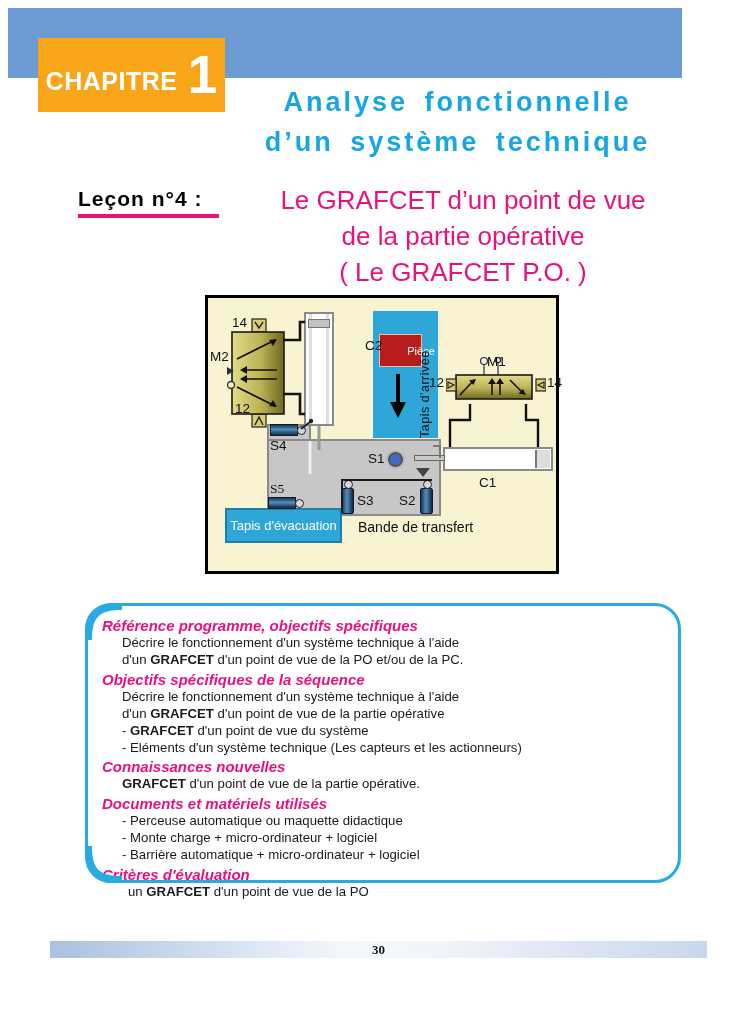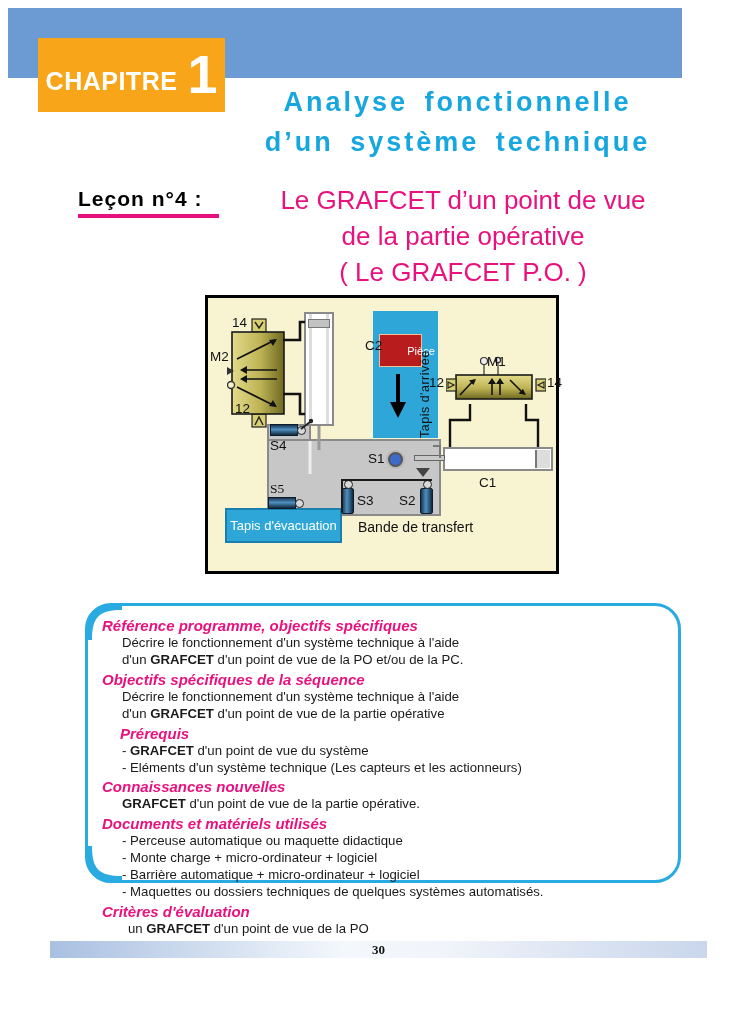--- a/index.html
+++ b/index.html
@@ -202,30 +202,28 @@
     </svg>
     <svg class="flourish" style="left:-6px;bottom:-6px;transform:scaleY(-1);" viewBox="0 0 42 42">
       <path d="M3 40 C3 12 12 3 40 3 L40 10 C17 10 10 17 10 40 Z" fill="#29ABE2"></path>
     </svg>
     <div class="ib-heading">Référence programme, objectifs spécifiques</div>
     <div class="ib-line">Décrire le fonctionnement d'un système technique à l'aide</div>
     <div class="ib-line">d'un <b>GRAFCET</b> d'un point de vue de la PO et/ou de la PC.</div>
     <div class="ib-heading">Objectifs spécifiques de la séquence</div>
     <div class="ib-line">Décrire le fonctionnement d'un système technique à l'aide</div>
     <div class="ib-line">d'un <b>GRAFCET</b> d'un point de vue de la partie opérative</div>
-    <div class="ib-heading ib-sub">Prérequis</div>
     <div class="ib-line">- <b>GRAFCET</b> d'un point de vue du système</div>
     <div class="ib-line">- Eléments d'un système technique (Les capteurs et les actionneurs)</div>
     <div class="ib-heading">Connaissances nouvelles</div>
     <div class="ib-line"><b>GRAFCET</b> d'un point de vue de la partie opérative.</div>
     <div class="ib-heading">Documents et matériels utilisés</div>
     <div class="ib-line">- Perceuse automatique ou maquette didactique</div>
     <div class="ib-line">- Monte charge + micro-ordinateur + logiciel</div>
     <div class="ib-line">- Barrière automatique + micro-ordinateur + logiciel</div>
-    <div class="ib-line">- Maquettes ou dossiers techniques de quelques systèmes automatisés.</div>
     <div class="ib-heading">Critères d'évaluation</div>
     <div class="ib-line extra">un <b>GRAFCET</b> d'un point de vue de la PO</div>
   </div>
 
   <div class="page-bar">
     <span class="page-number">30</span>
   </div>
 
 </div>
 

